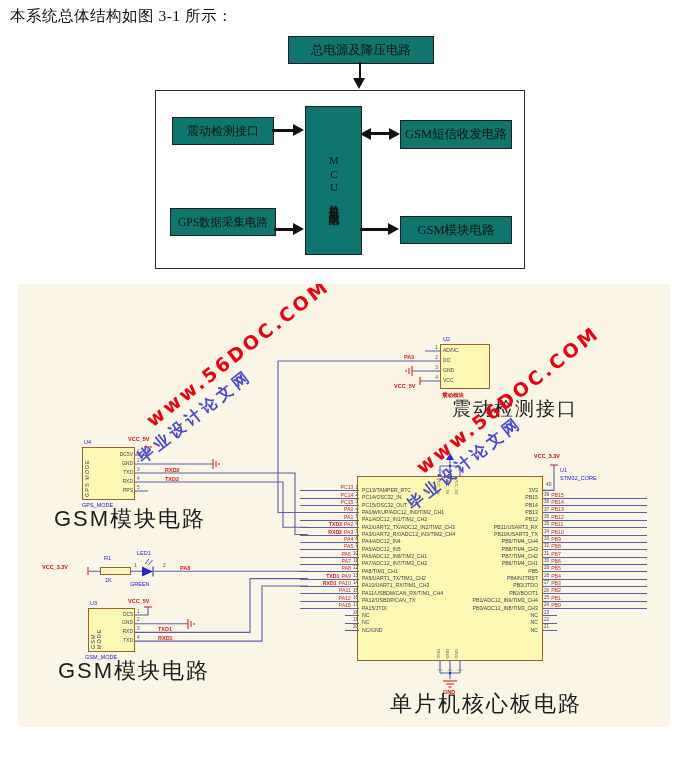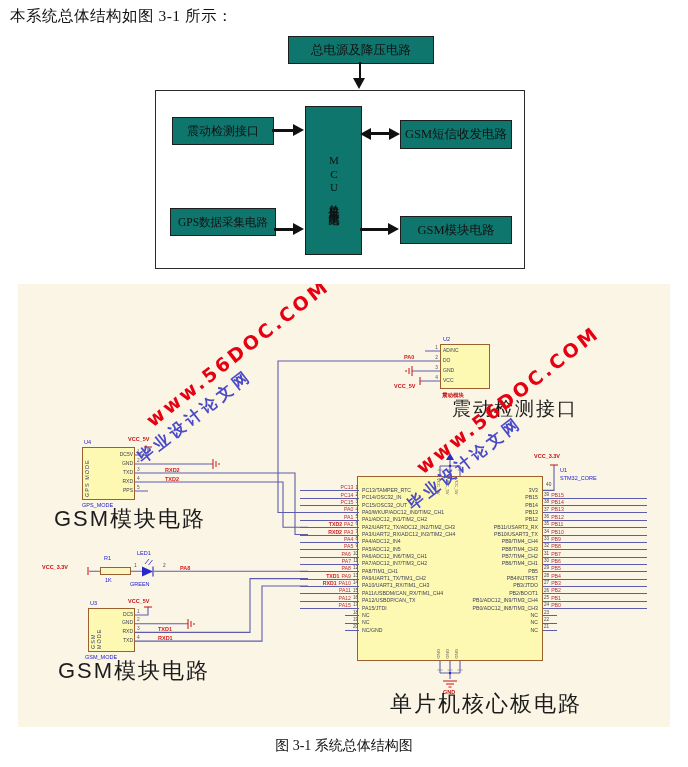--- a/index.html
+++ b/index.html
@@ -443,14 +443,13 @@
       <span class="pname" style="left: 79px; top: 327.6px; width: 36px; text-align: right;">DC5</span>
       <span class="pnum" style="left: 119px; top: 324.6px; width: 10px; text-align: left;">1</span>
       <span class="pname" style="left: 79px; top: 336.3px; width: 36px; text-align: right;">GND</span>
       <span class="pnum" style="left: 119px; top: 333.3px; width: 10px; text-align: left;">2</span>
       <span class="pname" style="left: 79px; top: 345px; width: 36px; text-align: right;">RXD</span>
       <span class="pnum" style="left: 119px; top: 342px; width: 10px; text-align: left;">3</span>
       <span class="pname" style="left: 79px; top: 353.7px; width: 36px; text-align: right;">TXD</span>
       <span class="pnum" style="left: 119px; top: 350.7px; width: 10px; text-align: left;">4</span>
     </div>
 
-  <div class="caption">图 3-1  系统总体结构图</div>
 </div>
 
 </body></html>

